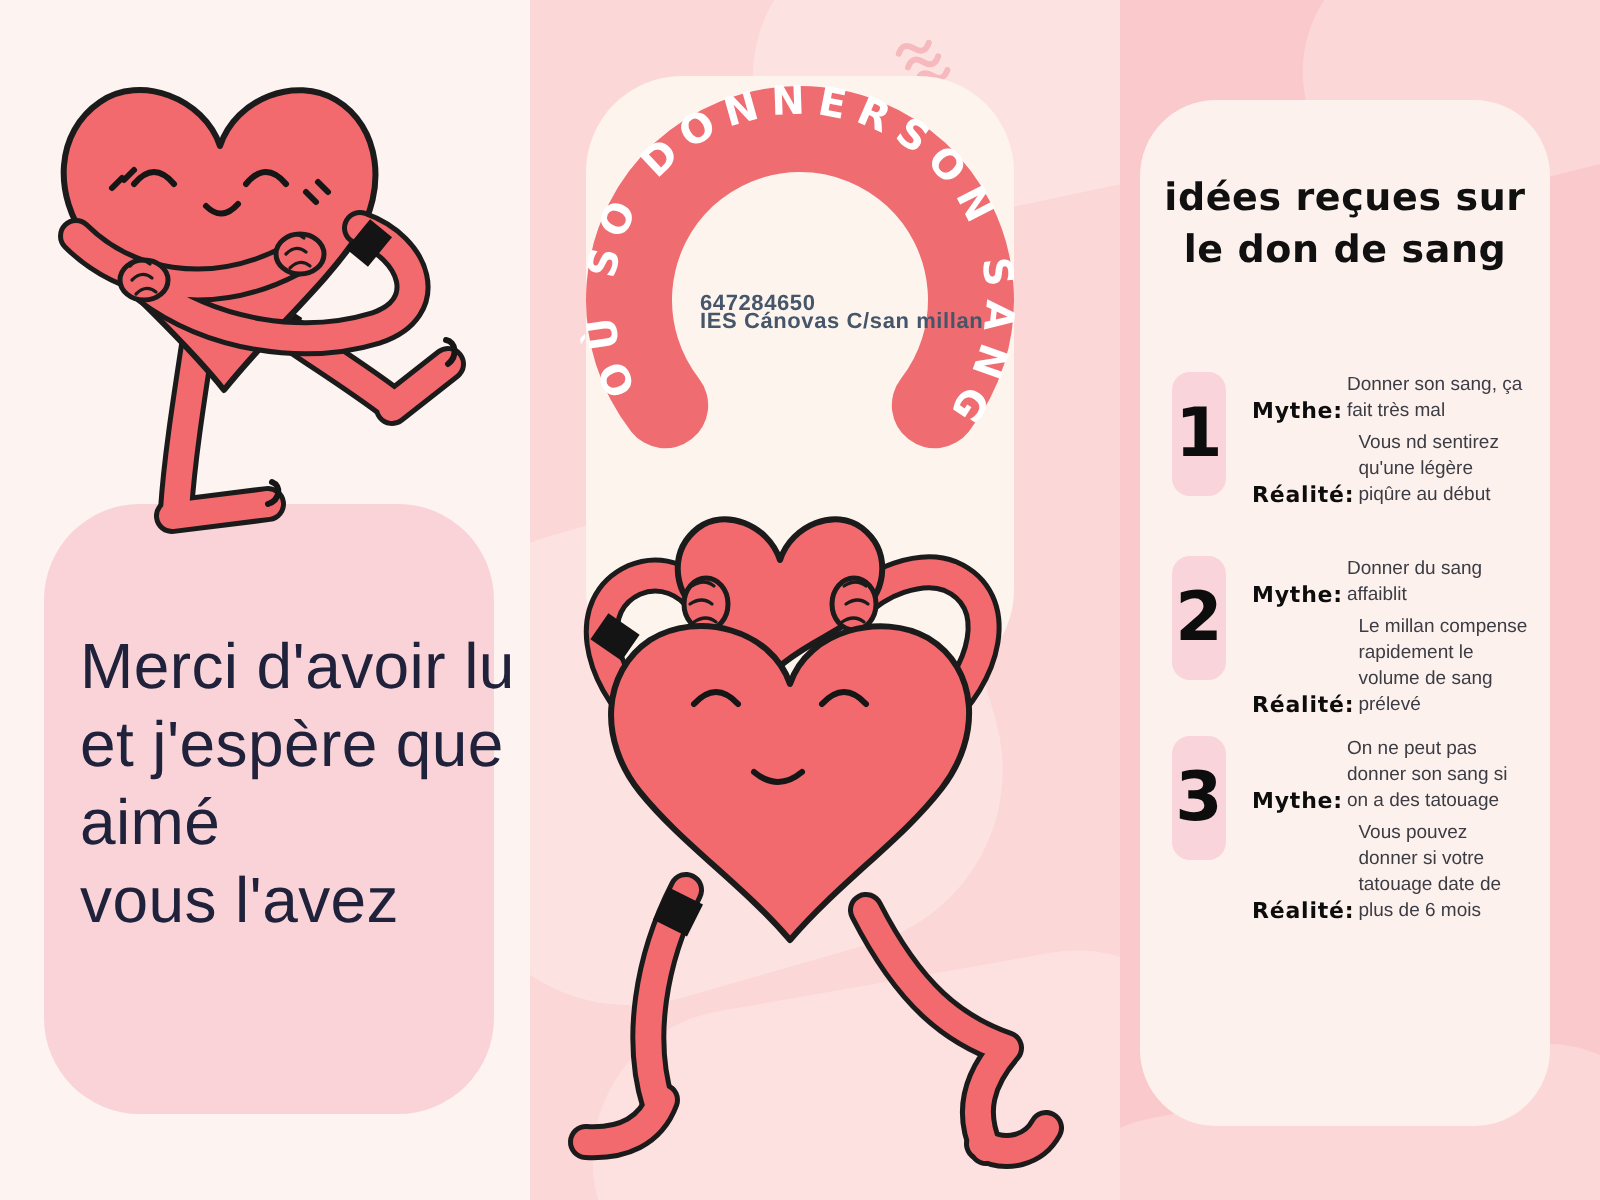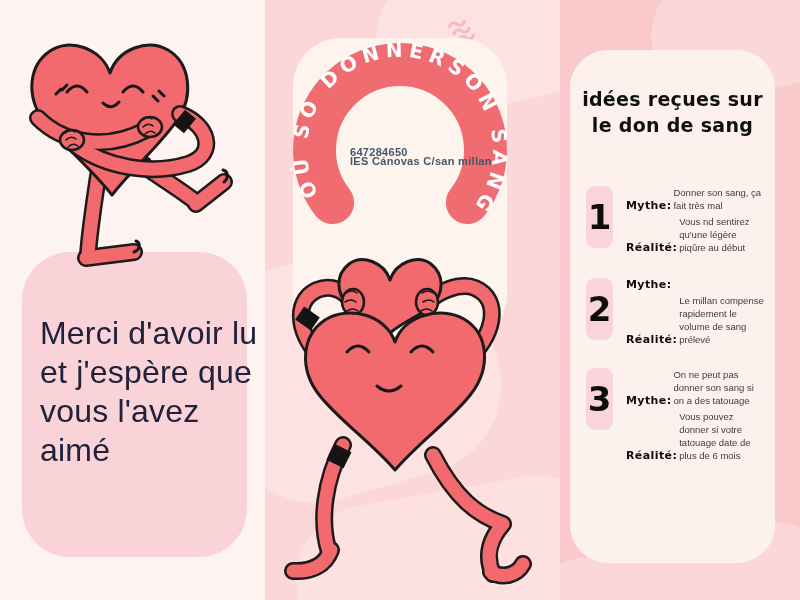--- a/index.html
+++ b/index.html
@@ -73,22 +73,22 @@
 </style>
 </head>
 <body>
 
 <div class="panel" id="panel-left">
 
   <div class="message-box">
     <div class="message-text">
       <span>Merci d'avoir lu</span>
       <span>et j'espère que</span>
+      <span>aimé</span>
       <span>vous l'avez</span>
-      <span>aimé</span>
     </div>
   </div>
 
   <svg style="position:absolute;left:10px;top:30px;" width="250" height="260" viewBox="0 0 250 260">
 
     <path class="limb-o" d="M 92 120 C 86 160, 80 195, 78 225"></path>
     <path class="limb-o" d="M 76 228 L 124 222"></path>
     <path class="limb-o" d="M 118 125 C 146 145, 168 158, 186 172"></path>
     <path class="limb-o" d="M 186 174 L 214 152"></path>
     <path class="limb-f" d="M 92 120 C 86 160, 80 195, 78 225"></path>
@@ -212,20 +212,21 @@
           <span class="txt">Vous nd sentirez qu'une légère piqûre au début</span>
         </div>
       </div>
     </div>
 
     <div class="item item-2">
       <div class="numbox">2</div>
       <div class="itemtext">
         <div class="row">
           <span class="lbl">Mythe:</span>
+          <span class="txt">Donner du sang affaiblit</span>
         </div>
         <div class="row">
           <span class="lbl">Réalité:</span>
           <span class="txt">Le millan compense rapidement le volume de sang prélevé</span>
         </div>
       </div>
     </div>
 
     <div class="item item-3">
       <div class="numbox">3</div>

